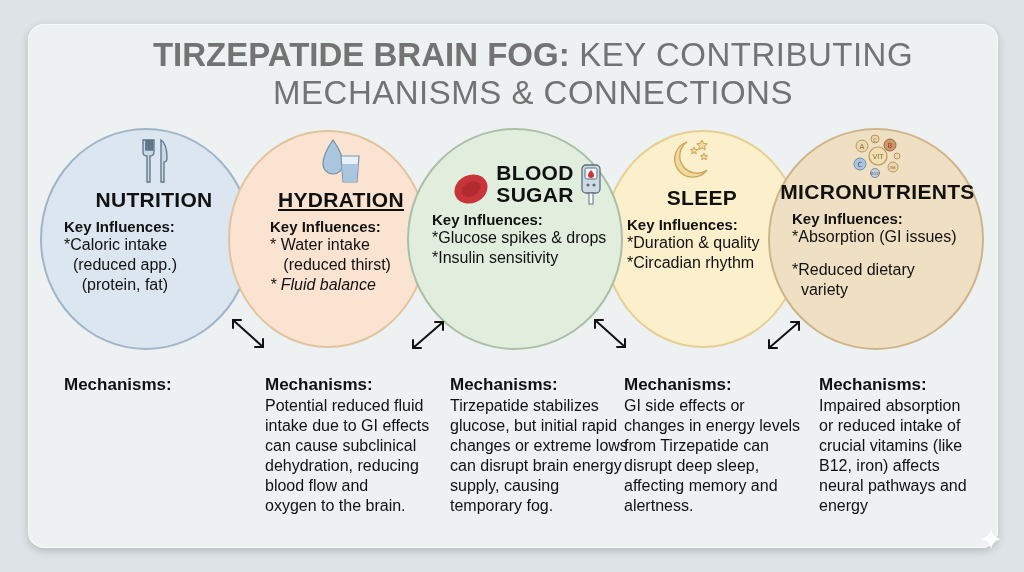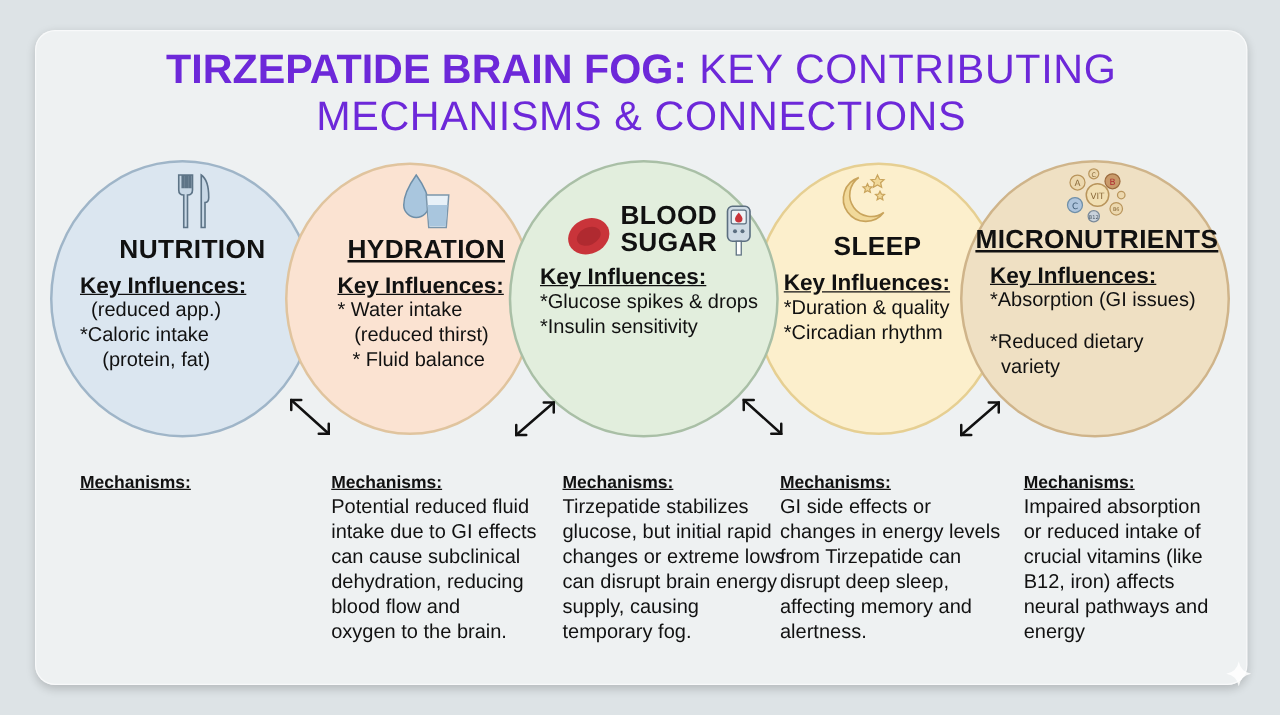--- a/index.html
+++ b/index.html
@@ -11,43 +11,44 @@
     position: relative;
   }
   .card {
     position: absolute; left: 28px; top: 24px; width: 970px; height: 524px;
     background: #eef1f2; border-radius: 16px;
     box-shadow: 0 3px 8px rgba(0,0,0,0.18), 0 0 0 1px rgba(255,255,255,0.6) inset;
   }
   .title {
     position: absolute; left: 28px; top: 36px; width: 970px;
     text-align: center; font-size: 33px; line-height: 38px; letter-spacing: 0.5px;
-    color: #6d28d9;
+    color: #737373;
+    padding-left: 20px;
   }
   .title .bold { font-weight: bold; letter-spacing: 0px; }
   .title .light { font-weight: normal; }
   .circle {
     position: absolute; border-radius: 50%; box-sizing: border-box;
     border: 2px solid;
   }
   .c-content {
     position: absolute; box-sizing: border-box;
   }
   .c-title {
     font-weight: bold; font-size: 21px; text-align: center; letter-spacing: 0.3px;
     color: #111;
   }
-  .ki-label { font-weight: bold; font-size: 18px; margin-top: 6px; text-decoration: underline; }
+  .ki-label { font-weight: bold; font-size: 15px; margin-top: 6px; }
   .ki-item { font-size: 16px; line-height: 20px; white-space: pre; }
   .icon { display: block; margin: 0 auto; }
   .arrow { position: absolute; }
   .mech {
     position: absolute; top: 374px; font-size: 16px; line-height: 20px; color: #111;
   }
-  .mech-label { font-weight: bold; font-size: 14px; line-height: 22px; text-decoration: underline; }
+  .mech-label { font-weight: bold; font-size: 17px; line-height: 22px; }
   .mech-text { white-space: pre; }
   .sparkle { position: absolute; left: 980px; top: 528px; }
 </style>
 </head>
 <body>
 
 <div class="card"></div>
 
 <div class="title">
   <span class="bold">TIRZEPATIDE BRAIN FOG:</span><span class="light"> KEY CONTRIBUTING</span><br>
@@ -62,36 +63,36 @@
 
 <div class="c-content" style="left:64px; top:138px; width:180px;">
   <svg class="icon" width="30" height="46" viewBox="0 0 30 46">
     <g fill="#c8d8e6" stroke="#5d7487" stroke-width="1.3">
       <path d="M4 2 v12 q0 4 4 4 v26 h3 v-26 q4 0 4 -4 v-12 h-1.5 v10 h-1.3 v-10 h-1.4 v10 h-1.3 v-10 h-1.4 v10 h-1.3 v-10 z"></path>
       <path d="M22 2 q6 4 6 18 q0 4 -3 4 v20 h-3 z"></path>
     </g>
   </svg>
   <div class="c-title" style="margin-top:4px;">NUTRITION</div>
   <div class="ki-label" style="margin-left:0px;">Key Influences:</div>
+  <div class="ki-item">*Caloric intake</div>
   <div class="ki-item">  (reduced app.)</div>
-  <div class="ki-item">*Caloric intake</div>
   <div class="ki-item">    (protein, fat)</div>
 </div>
 
 <div class="c-content" style="left:266px; top:138px; width:150px;">
   <svg class="icon" width="44" height="46" viewBox="0 0 44 46">
     <path d="M14 2 q10 14 10 24 a10 10 0 0 1 -20 0 q0 -10 10 -24 z" fill="#a9c6de" stroke="#6f8fa8" stroke-width="1.2"></path>
     <path d="M22 18 h18 l-2 26 h-14 z" fill="#e8f1f8" stroke="#7b96ab" stroke-width="1.2"></path>
     <path d="M23 26 h16 l-1.4 17 h-13.2 z" fill="#a9c6de"></path>
   </svg>
   <div class="c-title" style="margin-top:4px;text-decoration:underline;">HYDRATION</div>
   <div class="ki-label" style="margin-left:4px;">Key Influences:</div>
   <div class="ki-item" style="margin-left:4px;">* Water intake</div>
   <div class="ki-item" style="margin-left:4px;">   (reduced thirst)</div>
-  <div class="ki-item" style="margin-left:16px;">* Fluid balance</div>
+  <div class="ki-item" style="margin-left:4px;font-style:italic;">* Fluid balance</div>
 </div>
 
 <div class="c-content" style="left:432px; top:162px; width:190px;">
   <div style="display:flex; align-items:flex-end; justify-content:center; gap:6px;">
     <svg width="38" height="34" viewBox="0 0 38 34">
       <ellipse cx="19" cy="17" rx="17" ry="14" transform="rotate(-25 19 17)" fill="#c9343a"></ellipse>
       <ellipse cx="19" cy="17" rx="10" ry="7" transform="rotate(-25 19 17)" fill="#b02a30"></ellipse>
     </svg>
     <div class="c-title" style="line-height:22px; text-align:left;">
       <span>BLOOD</span><br>
@@ -137,21 +138,21 @@
       <text x="28" y="25" font-size="7" fill="#8a6a3a">VIT</text>
       <circle cx="47" cy="22" r="3" fill="#ecd8ae" stroke="#b9955c" stroke-width="1"></circle>
       <circle cx="10" cy="30" r="6" fill="#aec4dc" stroke="#6f8fa8" stroke-width="1"></circle>
       <text x="10" y="33" font-size="7" fill="#3d5a75">C</text>
       <circle cx="43" cy="33" r="5" fill="#ecd8ae" stroke="#b9955c" stroke-width="1"></circle>
       <text x="43" y="35" font-size="4" fill="#8a6a3a">B6</text>
       <circle cx="25" cy="39" r="4.5" fill="#c9d2db" stroke="#7b8a99" stroke-width="1"></circle>
       <text x="25" y="41" font-size="4" fill="#4a5866">B12</text>
     </g>
   </svg>
-  <div class="c-title" style="margin-top:-2px;text-decoration:underline;">MICRONUTRIENTS</div>
+  <div class="c-title" style="margin-top:-2px;">MICRONUTRIENTS</div>
   <div class="ki-label" style="margin-left:12px;">Key Influences:</div>
   <div class="ki-item" style="margin-left:12px;">*Absorption (GI issues)</div>
   <div class="ki-item" style="margin-left:12px;margin-top:13px;">*Reduced dietary</div>
   <div class="ki-item" style="margin-left:12px;">  variety</div>
 </div>
 
 <svg class="arrow" style="left:228px; top:316px;" width="40" height="36" viewBox="0 0 40 36">
   <g stroke="#111" stroke-width="2" fill="none" stroke-linecap="round">
     <line x1="5" y1="4" x2="35" y2="31"></line>
     <polyline points="5,12 5,4 13,4"></polyline>

